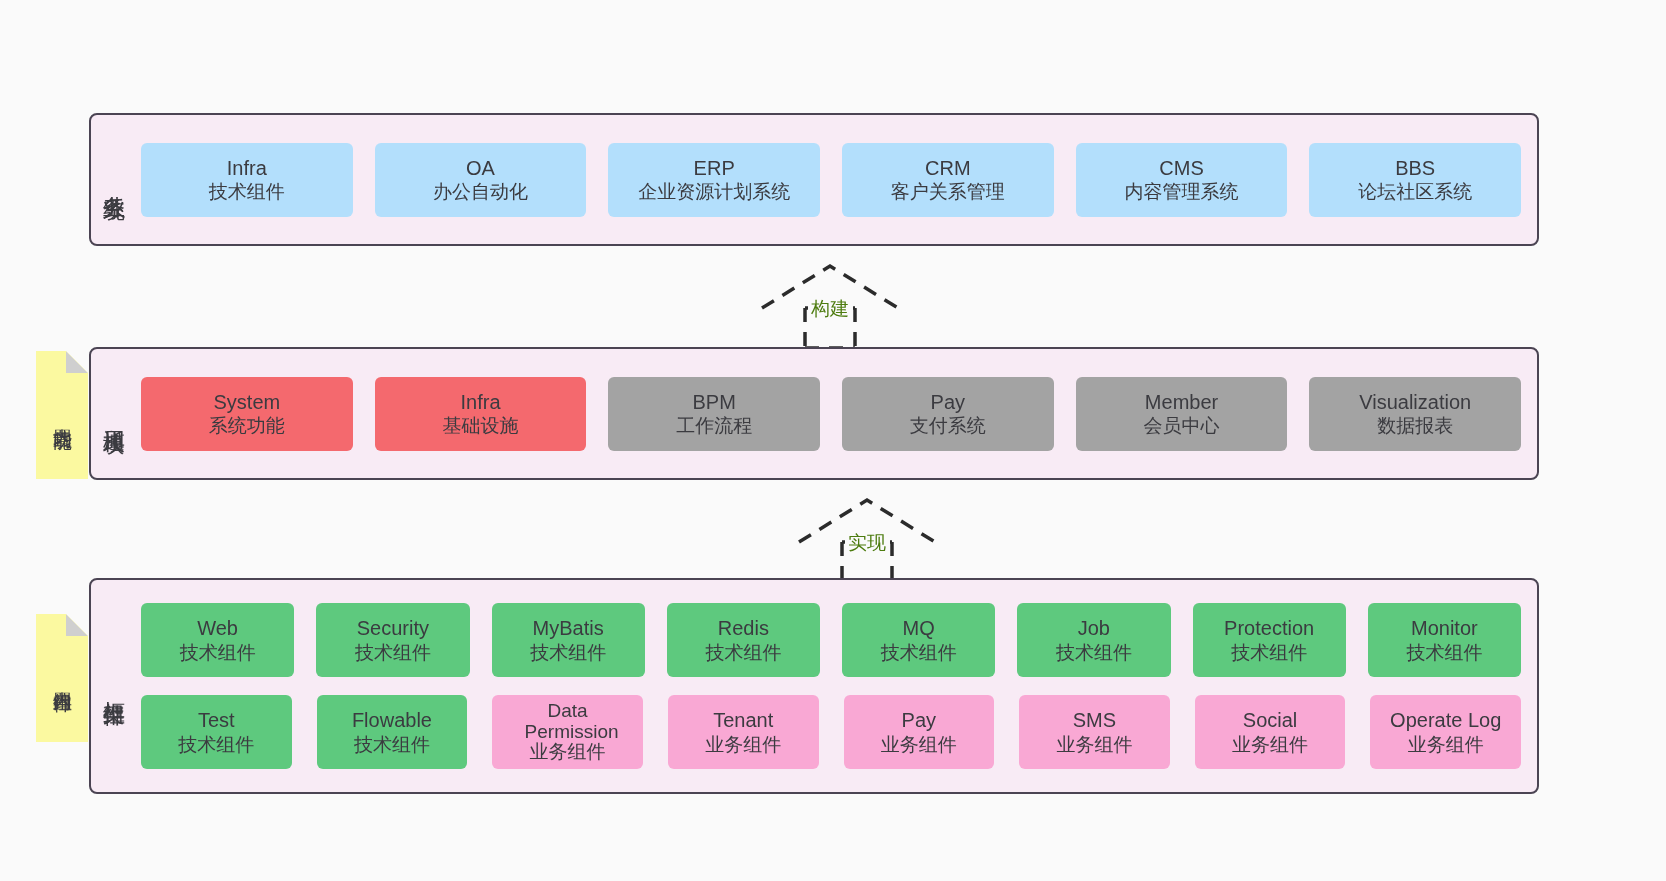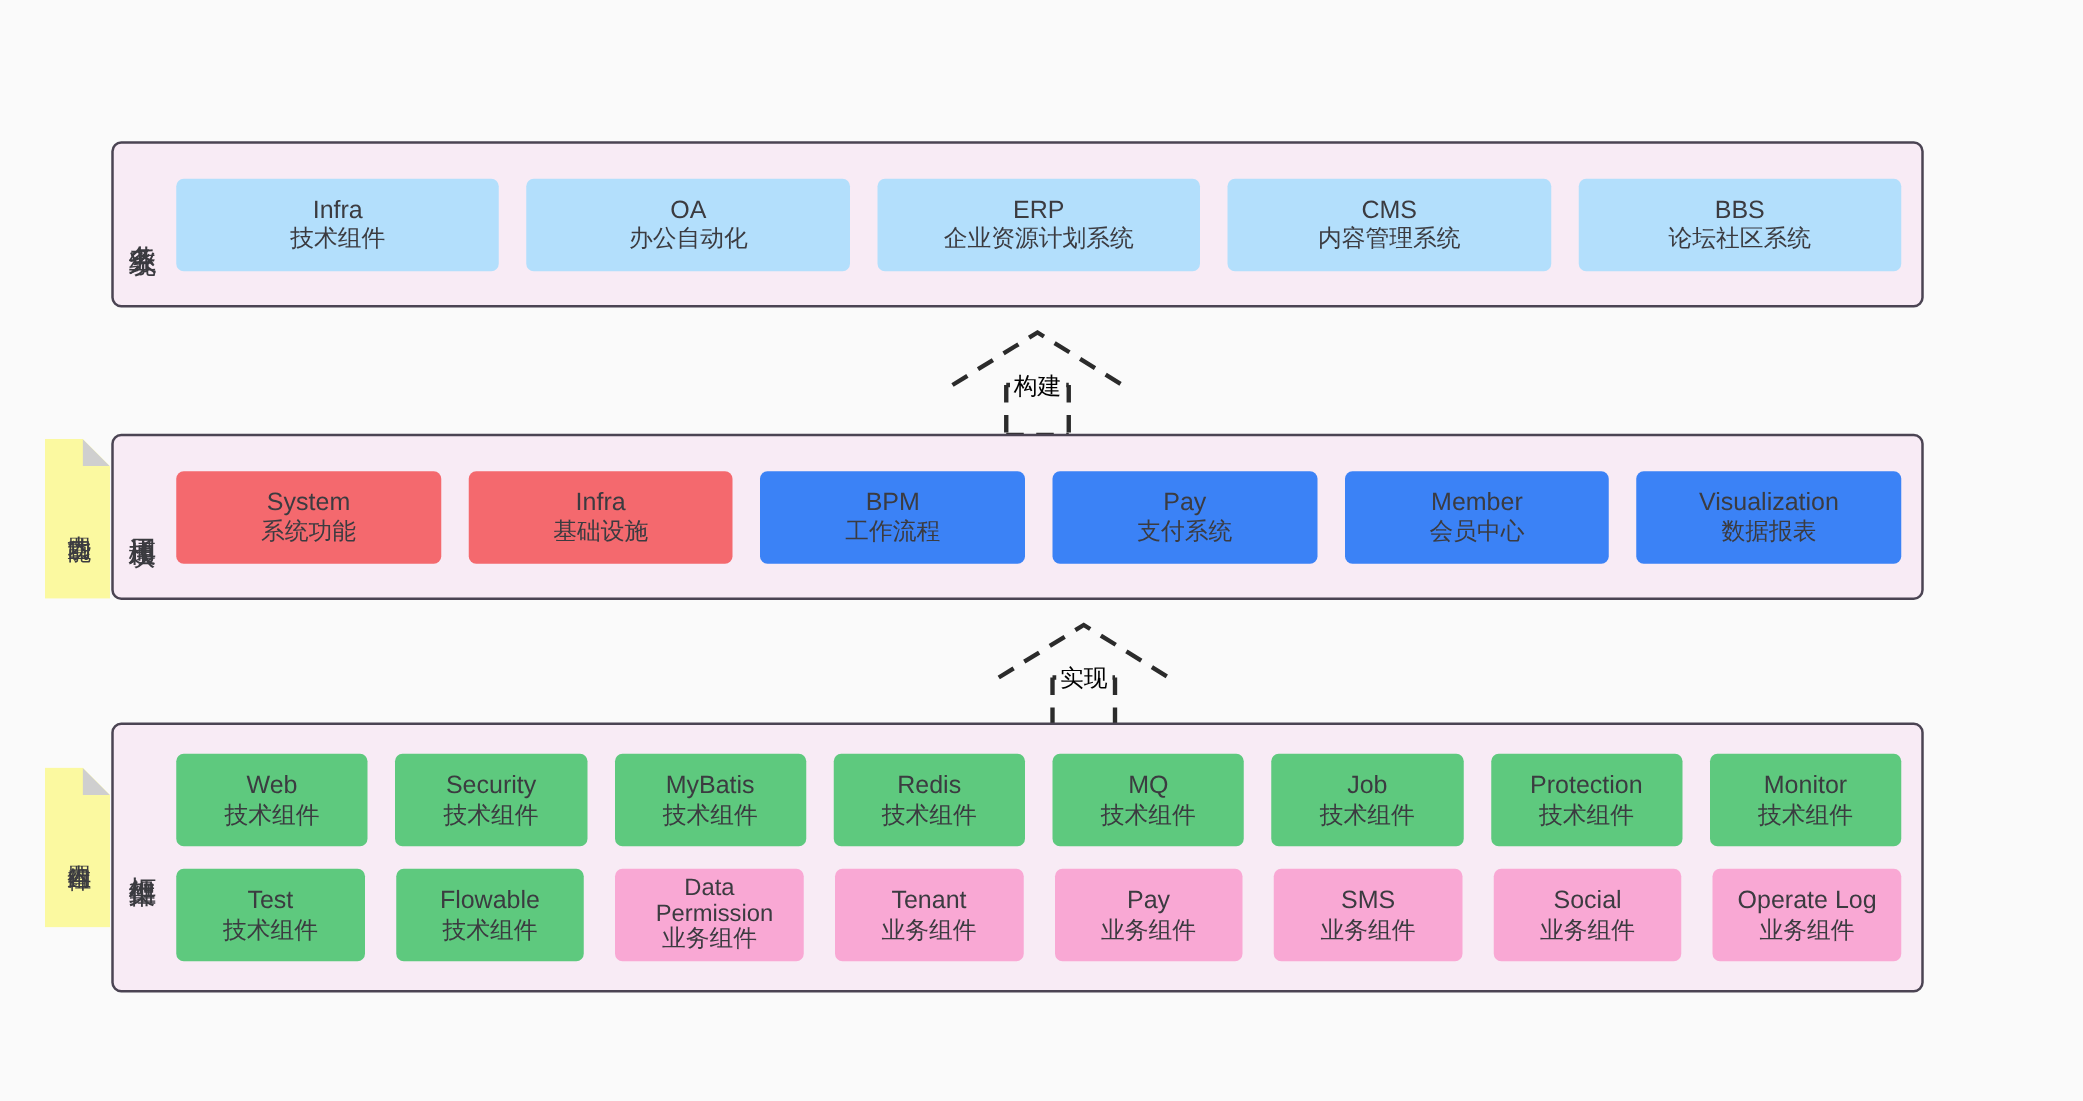--- a/index.html
+++ b/index.html
@@ -83,21 +83,21 @@
     white-space: normal;
   }
   .cell .t-cn {
     font-size: 19px;
     white-space: nowrap;
   }
 
   
   .c-blue       { background: #b3dffc; }
   .c-red        { background: #f4696e; }
-  .c-pink       { background: #3b82f6; }
+  .c-pink       { background: #a3a3a3; }
   .c-green      { background: #5ec97e; }
   .c-lightgreen { background: #f9a8d4; }
 
   
   .note {
     position: absolute;
     background: #fbf9a0;
     box-sizing: border-box;
     display: flex;
     align-items: center;
@@ -135,21 +135,21 @@
     overflow: visible;
   }
   .arrow .arrow-label {
     position: absolute;
     left: 50%;
     transform: translateX(-50%);
     top: 38px;
     font-size: 19px;
     background: #fafafa;
     padding: 0 3px;
-    color: #000000;
+    color: #4d7c0f;
     white-space: nowrap;
     user-select: none;
   }
 </style>
 </head>
 <body>
 
 <div class="canvas">
 
   <div class="layer" style="left:89px; top:113px; width:1450px; height:133px;">
@@ -160,20 +160,24 @@
           <span class="t-en">Infra</span>
           <span class="t-cn">技术组件</span>
         </div>
         <div class="cell c-blue">
           <span class="t-en">OA</span>
           <span class="t-cn">办公自动化</span>
         </div>
         <div class="cell c-blue">
           <span class="t-en">ERP</span>
           <span class="t-cn">企业资源计划系统</span>
+        </div>
+        <div class="cell c-blue">
+          <span class="t-en">CRM</span>
+          <span class="t-cn">客户关系管理</span>
         </div>
         <div class="cell c-blue">
           <span class="t-en">CMS</span>
           <span class="t-cn">内容管理系统</span>
         </div>
         <div class="cell c-blue">
           <span class="t-en">BBS</span>
           <span class="t-cn">论坛社区系统</span>
         </div>
       </div>

